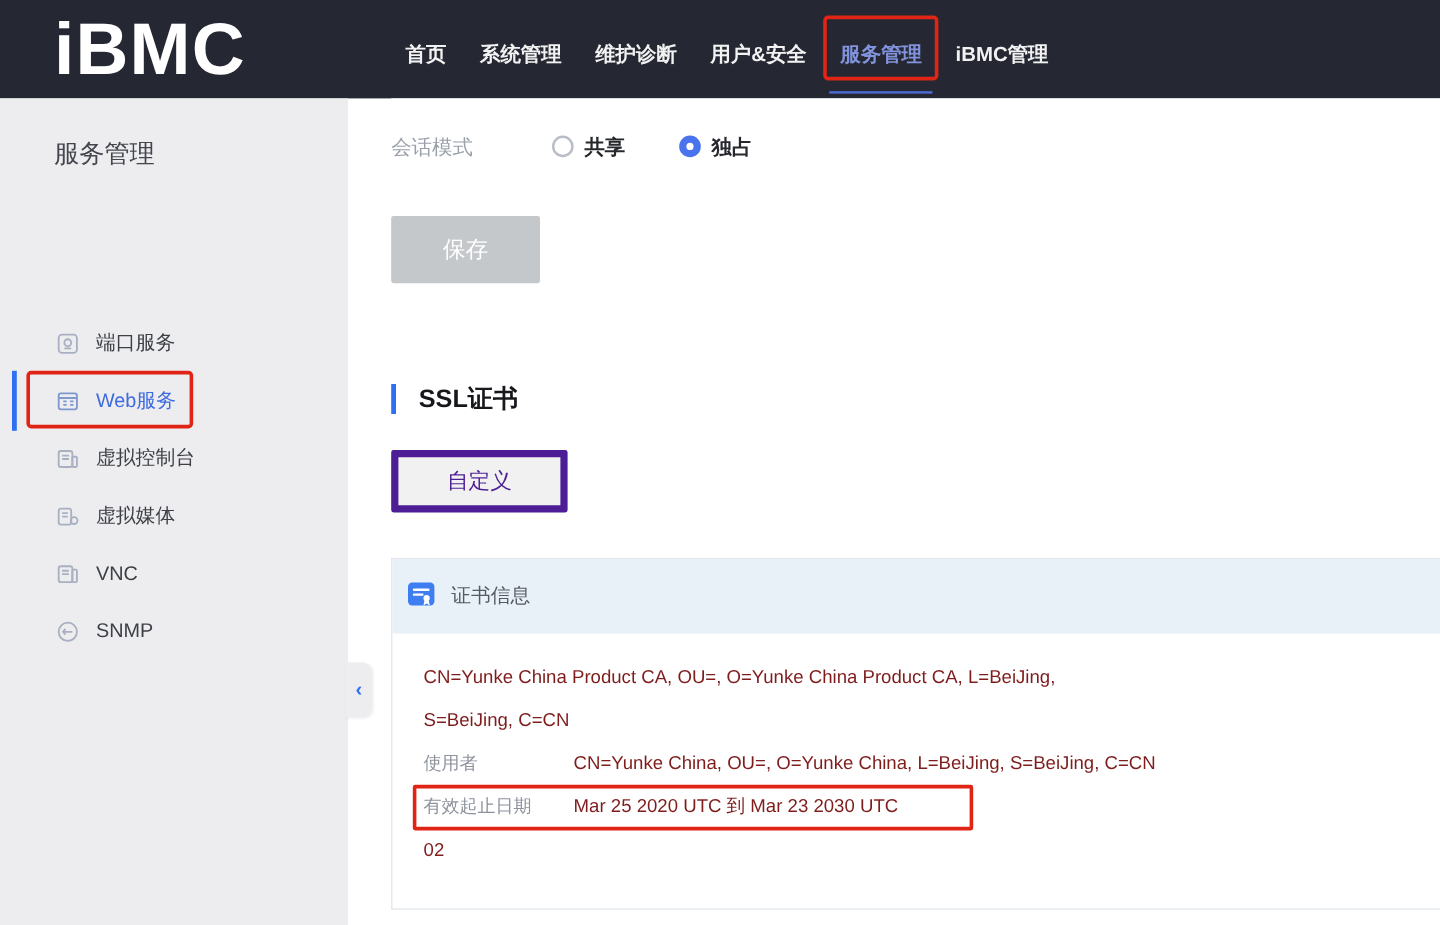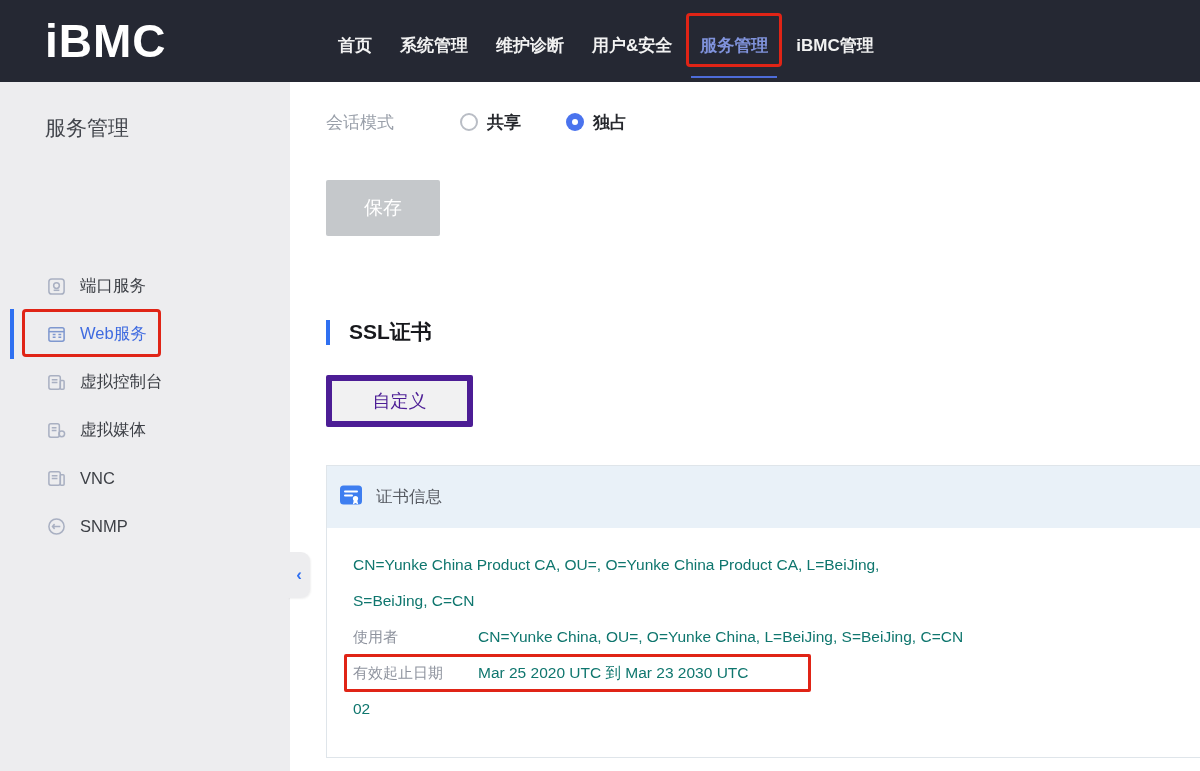--- a/index.html
+++ b/index.html
@@ -3,21 +3,21 @@
 <meta charset="utf-8">
 <style>
   html,body{margin:0;padding:0;}
   body{
     width:1200px;height:771px;position:relative;overflow:hidden;
     background:#ffffff;font-family:"Liberation Sans","DejaVu Sans",sans-serif;
     -webkit-font-smoothing:antialiased;
   }
   
   .navbar{position:absolute;top:0;left:0;width:1200px;height:82px;background:#252833;display:flex;align-items:center;}
-  .logo{margin-left:45px;font-size:46px;font-weight:bold;color:#ffffff;letter-spacing:1px;line-height:82px;}
+  .logo{margin-left:45px;font-size:61px;font-weight:bold;color:#ffffff;letter-spacing:1px;line-height:82px;}
   .nav{position:absolute;left:338px;top:4px;height:82px;display:flex;align-items:center;gap:28px;}
   .nav-item{position:relative;height:82px;display:flex;align-items:center;color:#f2f2f2;font-size:17px;font-weight:bold;cursor:pointer;white-space:nowrap;}
   .nav-item.active{color:#8093dc;}
   .nav-redbox{position:absolute;left:-14px;right:-14px;top:9px;bottom:19px;border:3px solid #e02416;border-radius:4px;pointer-events:none;}
   .nav-underline{position:absolute;left:-9px;right:-9px;bottom:8px;height:2px;background:#4d6cd9;}
   
   .sidebar{position:absolute;top:82px;left:0;width:290px;height:689px;background:#ededef;}
   .sidebar-title{margin:0;padding:32px 0 0 45px;font-size:21px;font-weight:normal;color:#43464d;}
   .side-menu{list-style:none;margin:4px;padding:0;position:absolute;top:176px;left:0;right:0;}
   .side-item{position:relative;height:48px;display:flex;align-items:center;padding-left:42px;gap:14px;font-size:16.5px;color:#3c3f45;cursor:pointer;}
@@ -29,33 +29,33 @@
   
   .content{position:absolute;left:326px;top:82px;width:874px;height:689px;background:#ffffff;}
   .session-row{position:absolute;left:0;top:24px;height:32px;display:flex;align-items:center;}
   .field-label{width:134px;font-size:17px;color:#9aa0aa;}
   .radio{display:flex;align-items:center;gap:9px;cursor:pointer;}
   .radio + .radio{margin-left:45px;}
   .radio-circle{width:18px;height:18px;border-radius:50%;box-sizing:border-box;border:2px solid #b9bdc5;background:#fff;position:relative;}
   .radio.selected .radio-circle{border:none;background:#4a73ee;}
   .radio.selected .radio-circle::after{content:"";position:absolute;left:6px;top:6px;width:6px;height:6px;border-radius:50%;background:#fff;}
   .radio-label{font-size:17px;font-weight:bold;color:#26282d;}
-  .save-btn{position:absolute;left:0;top:98px;width:114px;height:56px;background:#c5c8cb;border:none;border-radius:2px;color:#ffffff;font-size:19px;font-family:inherit;cursor:not-allowed;}
+  .save-btn{position:absolute;left:0;top:98px;width:124px;height:56px;background:#c5c8cb;border:none;border-radius:2px;color:#ffffff;font-size:19px;font-family:inherit;cursor:not-allowed;}
   .section-title{position:absolute;left:0;top:236px;margin:0;display:flex;align-items:center;gap:19px;}
   .accent-bar{width:4px;height:25px;background:#2f70f1;}
   .section-title-text{font-size:21px;font-weight:bold;color:#17181c;}
   .custom-btn{position:absolute;left:0;top:293px;width:147px;height:52px;background:#f1f1f2;border:6px solid #4c1d95;border-radius:2px;color:#4c1d95;font-size:18px;font-family:inherit;cursor:pointer;}
   
   .cert-panel{position:absolute;left:0;top:383px;width:875px;height:293px;border:1px solid #dfe5ea;border-right:none;box-sizing:border-box;background:#fff;}
   .panel-header{height:62px;background:#e9f1f8;display:flex;align-items:center;padding-left:12px;gap:13px;}
   .panel-header-text{font-size:16.5px;color:#565a61;}
   .panel-body{padding:19px 0 0 26px;}
   .cert-row{position:relative;display:flex;line-height:36px;}
   .cert-label{width:125px;flex:0 0 125px;font-size:15px;color:#8e939e;}
-  .cert-value{font-size:15.5px;color:#0f766e;max-width:555px;}
+  .cert-value{font-size:15.5px;color:#7f1d1d;max-width:555px;}
   .row-redbox{position:absolute;left:-9px;top:-1px;width:467px;height:38px;box-sizing:border-box;border:3px solid #e02416;border-radius:2px;pointer-events:none;}
 </style>
 </head>
 <body>
 
 <div class="app">
 
   <header class="navbar">
     <div class="logo">iBMC</div>
     <nav class="nav">

